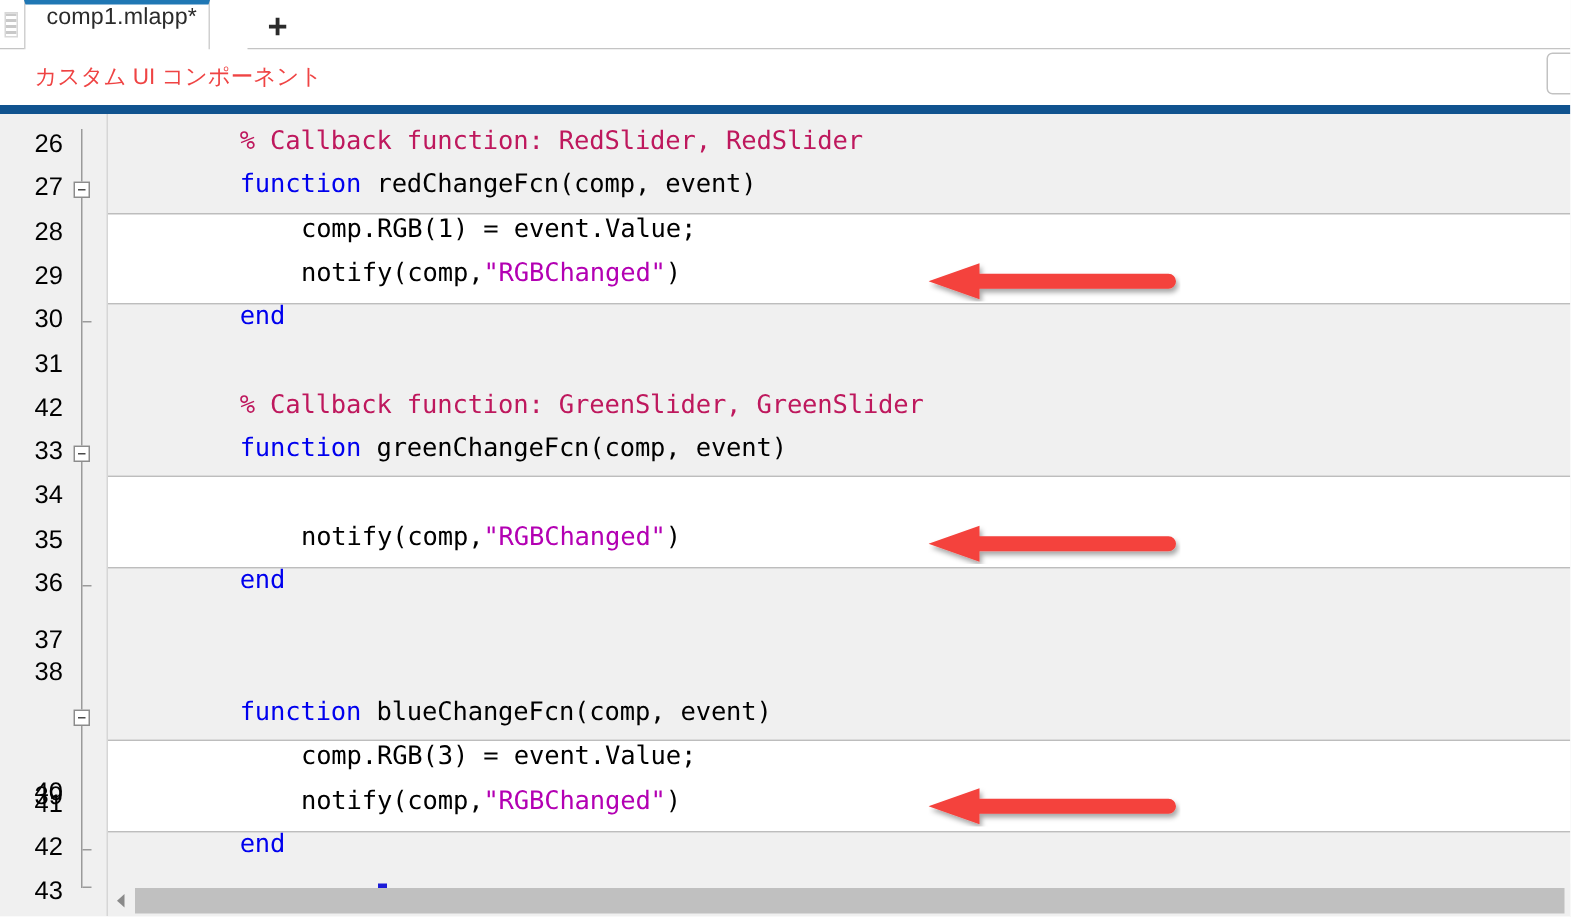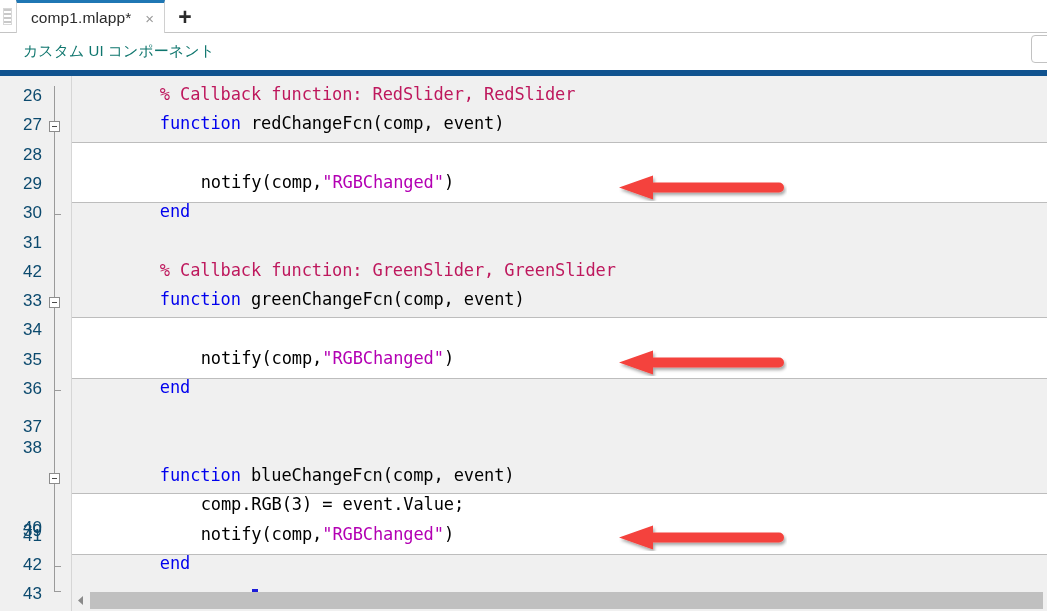--- a/index.html
+++ b/index.html
@@ -46,20 +46,21 @@
     height: 33px;
     box-sizing: border-box;
     background: #ffffff;
     border-top: 3px solid #1f77b4;
     border-left: 1px solid #d0d0d0;
     border-right: 1px solid #d0d0d0;
     padding: 0 8px 0 14px;
     display: flex;
     align-items: center;
     gap: 12px;
+    flex-direction: column;
   }
   .tab-label {
     font-size: 15.5px;
     color: #2b2b2b;
     letter-spacing: 0.1px;
     white-space: nowrap;
   }
   .tab-close {
     font-size: 15px;
     color: #9a9a9a;
@@ -92,21 +93,21 @@
   .titlebar {
     position: absolute;
     left: 0; top: 33px;
     width: 1047px; height: 37px;
     background: #ffffff;
   }
   .titlebar-text {
     position: absolute;
     left: 23px; top: 9px;
     font-size: 15px;
-    color: #0f766e;
+    color: #ef4444;
     white-space: nowrap;
   }
   .titlebar-box {
     position: absolute;
     left: 1031px; top: 35px;
     width: 28px; height: 28px;
     border: 1px solid #c2c2c2;
     border-radius: 4px;
     background: #ffffff;
     box-sizing: border-box;
@@ -145,21 +146,21 @@
     left: 72px; top: 0;
     width: 975px; height: 535px;
     background: #f0f0f0;
   }
 
   .lineno {
     position: absolute;
     right: 30px;
     font-family: "Liberation Sans", sans-serif;
     font-size: 17px;
-    color: #0c4a6e;
+    color: #000000;
     text-align: right;
     white-space: nowrap;
     line-height: 29px;
   }
 
   
   .foldline {
     position: absolute;
     width: 1px;
     background: #9a9a9a;
@@ -300,20 +301,21 @@
         <div class="foldtick" style="left: 55px; top: 489.8px;"></div>
         <div class="foldtick" style="left: 55px; top: 515.1px;"></div>
       </div>
     <div class="gutter-sep"></div>
     <div class="code-area" id="code-area">
         <div class="hl" style="top: 65.6px; height: 61.6px;"></div>
         <div class="hl" style="top: 241.4px; height: 61.6px;"></div>
         <div class="hl" style="top: 417.2px; height: 61.6px;"></div>
         <div class="codeline" style="top: 4px; left: 87.76px;"><span class="tok-comment">% Callback function: RedSlider, RedSlider</span></div>
         <div class="codeline" style="top: 33.3px; left: 87.76px;"><span class="tok-kw">function</span><span class="tok-plain"> redChangeFcn(comp, event)</span></div>
+        <div class="codeline" style="top: 62.6px; left: 128.64px;"><span class="tok-plain">comp.RGB(1) = event.Value;</span></div>
         <div class="codeline" style="top: 91.9px; left: 128.64px;"><span class="tok-plain">notify(comp,</span><span class="tok-str">"RGBChanged"</span><span class="tok-plain">)</span></div>
         <div class="codeline" style="top: 121.2px; left: 87.76px;"><span class="tok-kw">end</span></div>
         <div class="codeline" style="top: 179.8px; left: 87.76px;"><span class="tok-comment">% Callback function: GreenSlider, GreenSlider</span></div>
         <div class="codeline" style="top: 209.1px; left: 87.76px;"><span class="tok-kw">function</span><span class="tok-plain"> greenChangeFcn(comp, event)</span></div>
         <div class="codeline" style="top: 267.7px; left: 128.64px;"><span class="tok-plain">notify(comp,</span><span class="tok-str">"RGBChanged"</span><span class="tok-plain">)</span></div>
         <div class="codeline" style="top: 297px; left: 87.76px;"><span class="tok-kw">end</span></div>
         <div class="codeline" style="top: 384.9px; left: 87.76px;"><span class="tok-kw">function</span><span class="tok-plain"> blueChangeFcn(comp, event)</span></div>
         <div class="codeline" style="top: 414.2px; left: 128.64px;"><span class="tok-plain">comp.RGB(3) = event.Value;</span></div>
         <div class="codeline" style="top: 443.5px; left: 128.64px;"><span class="tok-plain">notify(comp,</span><span class="tok-str">"RGBChanged"</span><span class="tok-plain">)</span></div>
         <div class="codeline" style="top: 472.8px; left: 87.76px;"><span class="tok-kw">end</span></div>

